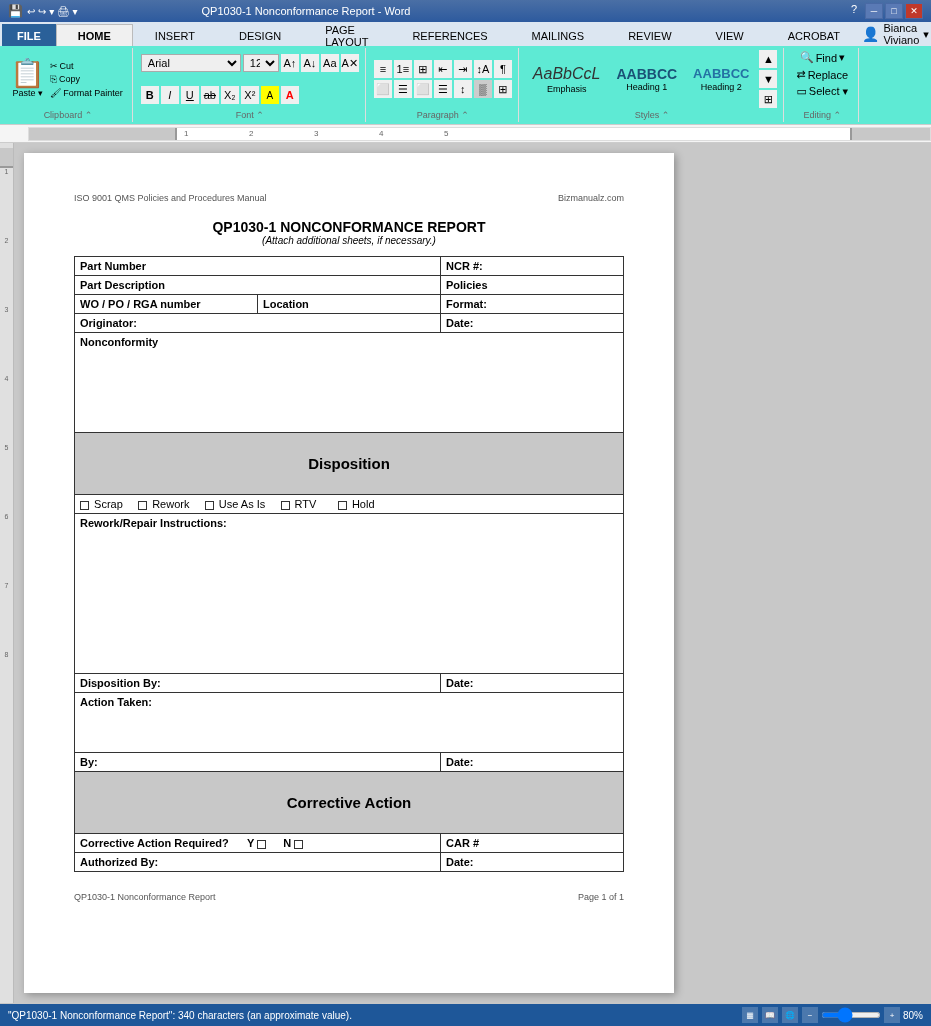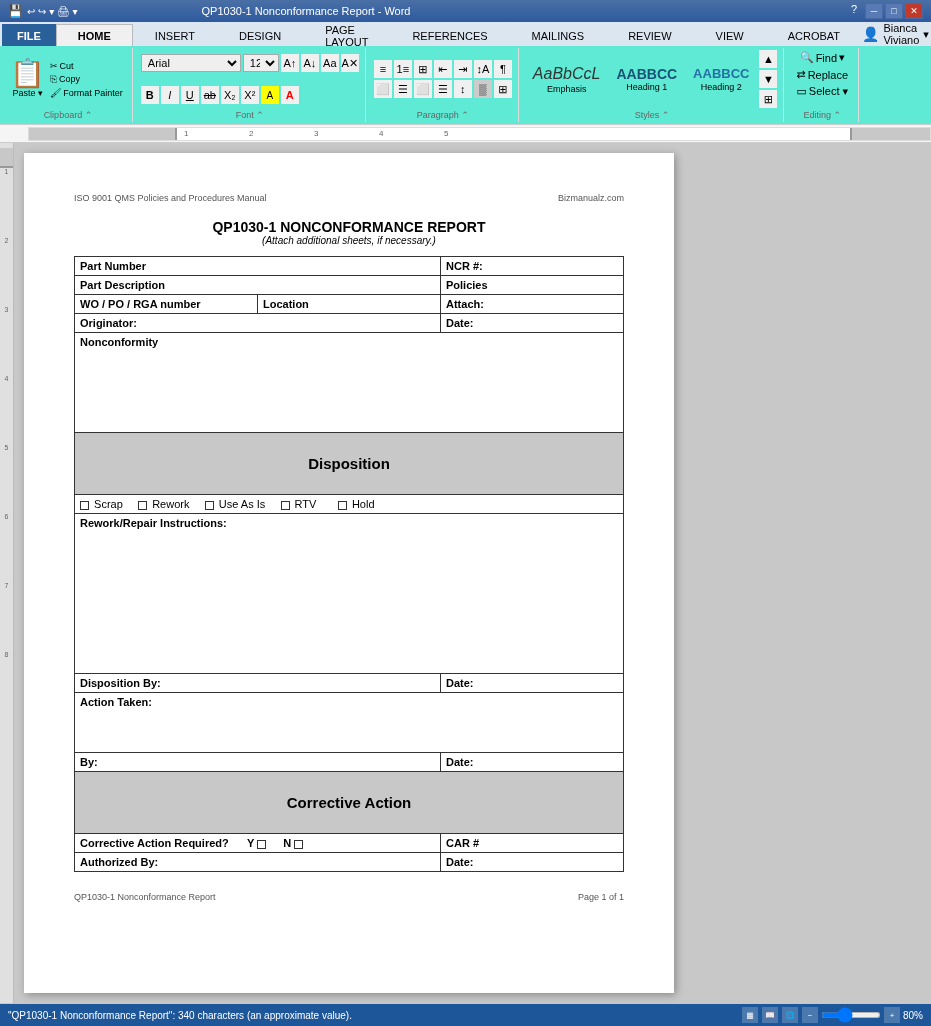--- a/index.html
+++ b/index.html
@@ -306,21 +306,21 @@
           <td colspan="2" class="label">Part Number</td>
           <td class="label">NCR #:</td>
         </tr>
         <tr>
           <td colspan="2" class="label">Part Description</td>
           <td class="label">Policies</td>
         </tr>
         <tr>
           <td class="label" style="width:33%;">WO / PO / RGA number</td>
           <td class="label" style="width:33%;">Location</td>
-          <td class="label" style="width:33%;">Attach:</td>
+          <td class="label" style="width:33%;">Format:</td>
         </tr>
         <tr>
           <td colspan="2" class="label">Originator:</td>
           <td class="label">Date:</td>
         </tr>
         <tr>
           <td colspan="3" class="label tall-cell">Nonconformity</td>
         </tr>
         <tr class="section-header">
           <td colspan="3">Disposition</td>

